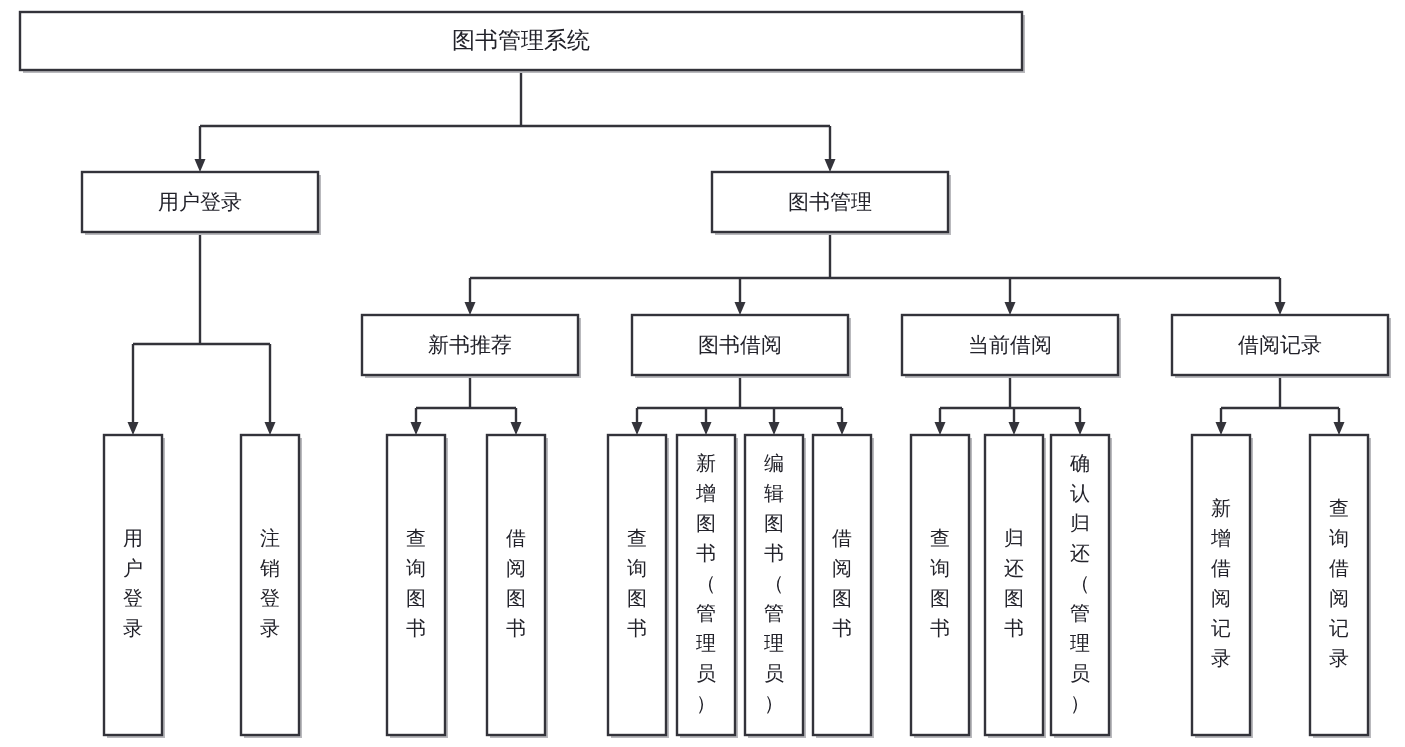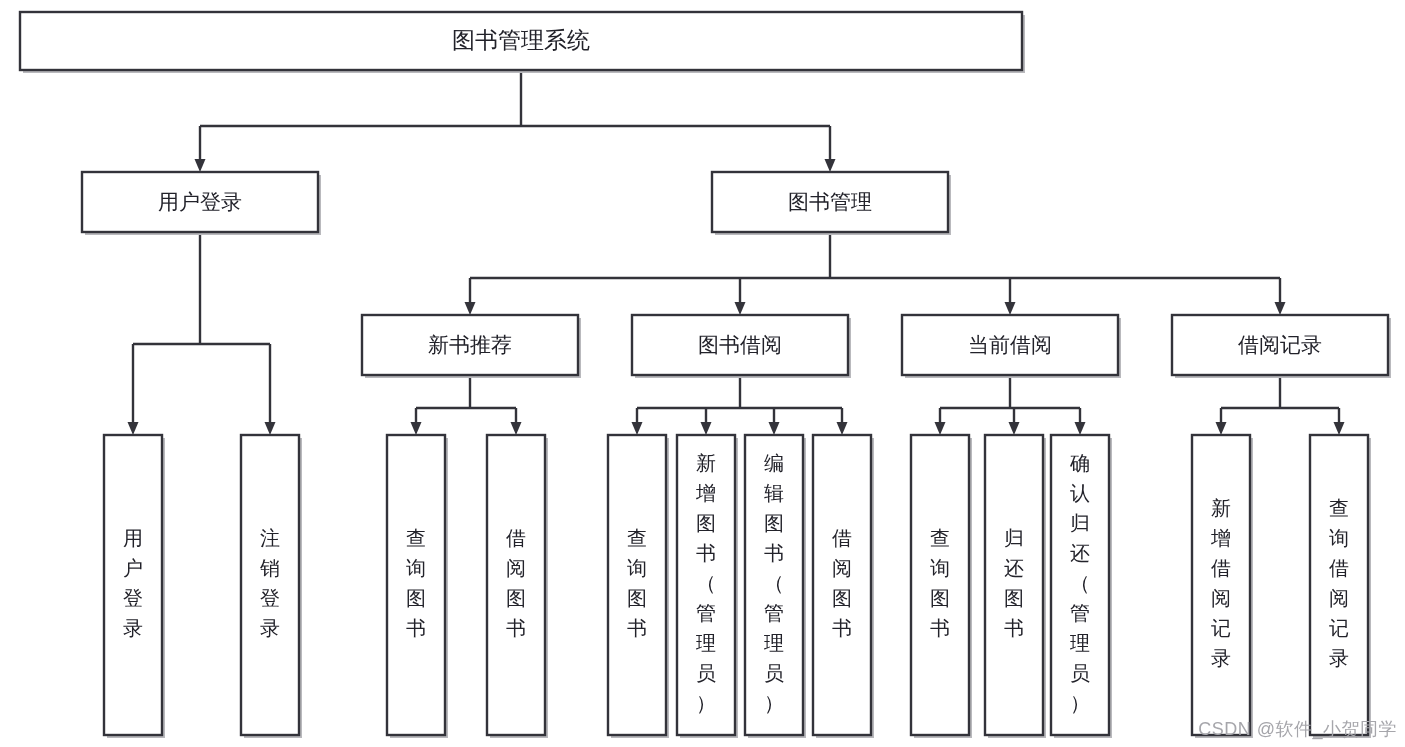--- a/index.html
+++ b/index.html
@@ -238,14 +238,13 @@
           <rect x="1192" y="435" width="58" height="300" class="node-rect"></rect>
           <text x="1221" y="0" class="node-label lbl-leaf"><tspan x="1221" y="510">新</tspan><tspan x="1221" y="540">增</tspan><tspan x="1221" y="570">借</tspan><tspan x="1221" y="600">阅</tspan><tspan x="1221" y="630">记</tspan><tspan x="1221" y="660">录</tspan></text>
         </g>
         <g>
           <rect x="1313" y="438" width="58" height="300" class="node-shadow"></rect>
           <rect x="1310" y="435" width="58" height="300" class="node-rect"></rect>
           <text x="1339" y="0" class="node-label lbl-leaf"><tspan x="1339" y="510">查</tspan><tspan x="1339" y="540">询</tspan><tspan x="1339" y="570">借</tspan><tspan x="1339" y="600">阅</tspan><tspan x="1339" y="630">记</tspan><tspan x="1339" y="660">录</tspan></text>
         </g>
       </g>
   </svg>
-  <div class="watermark">CSDN @软件_小贺同学</div>
 </div>
 
 </body></html>

